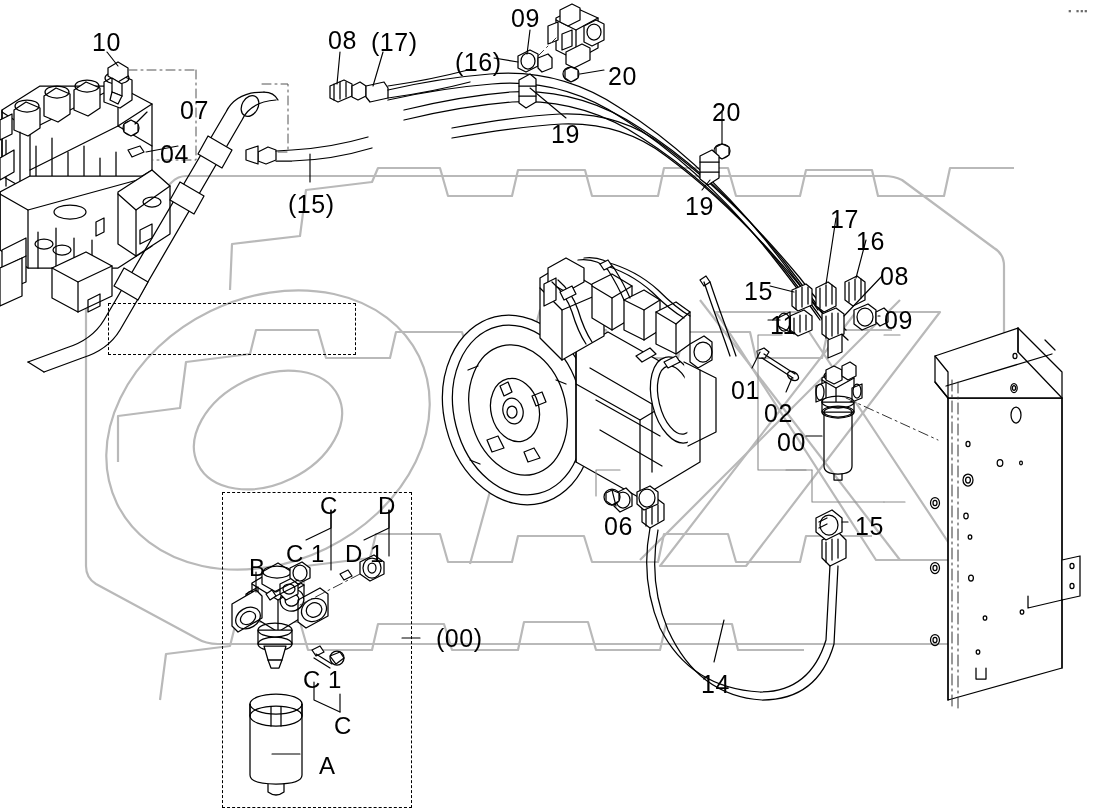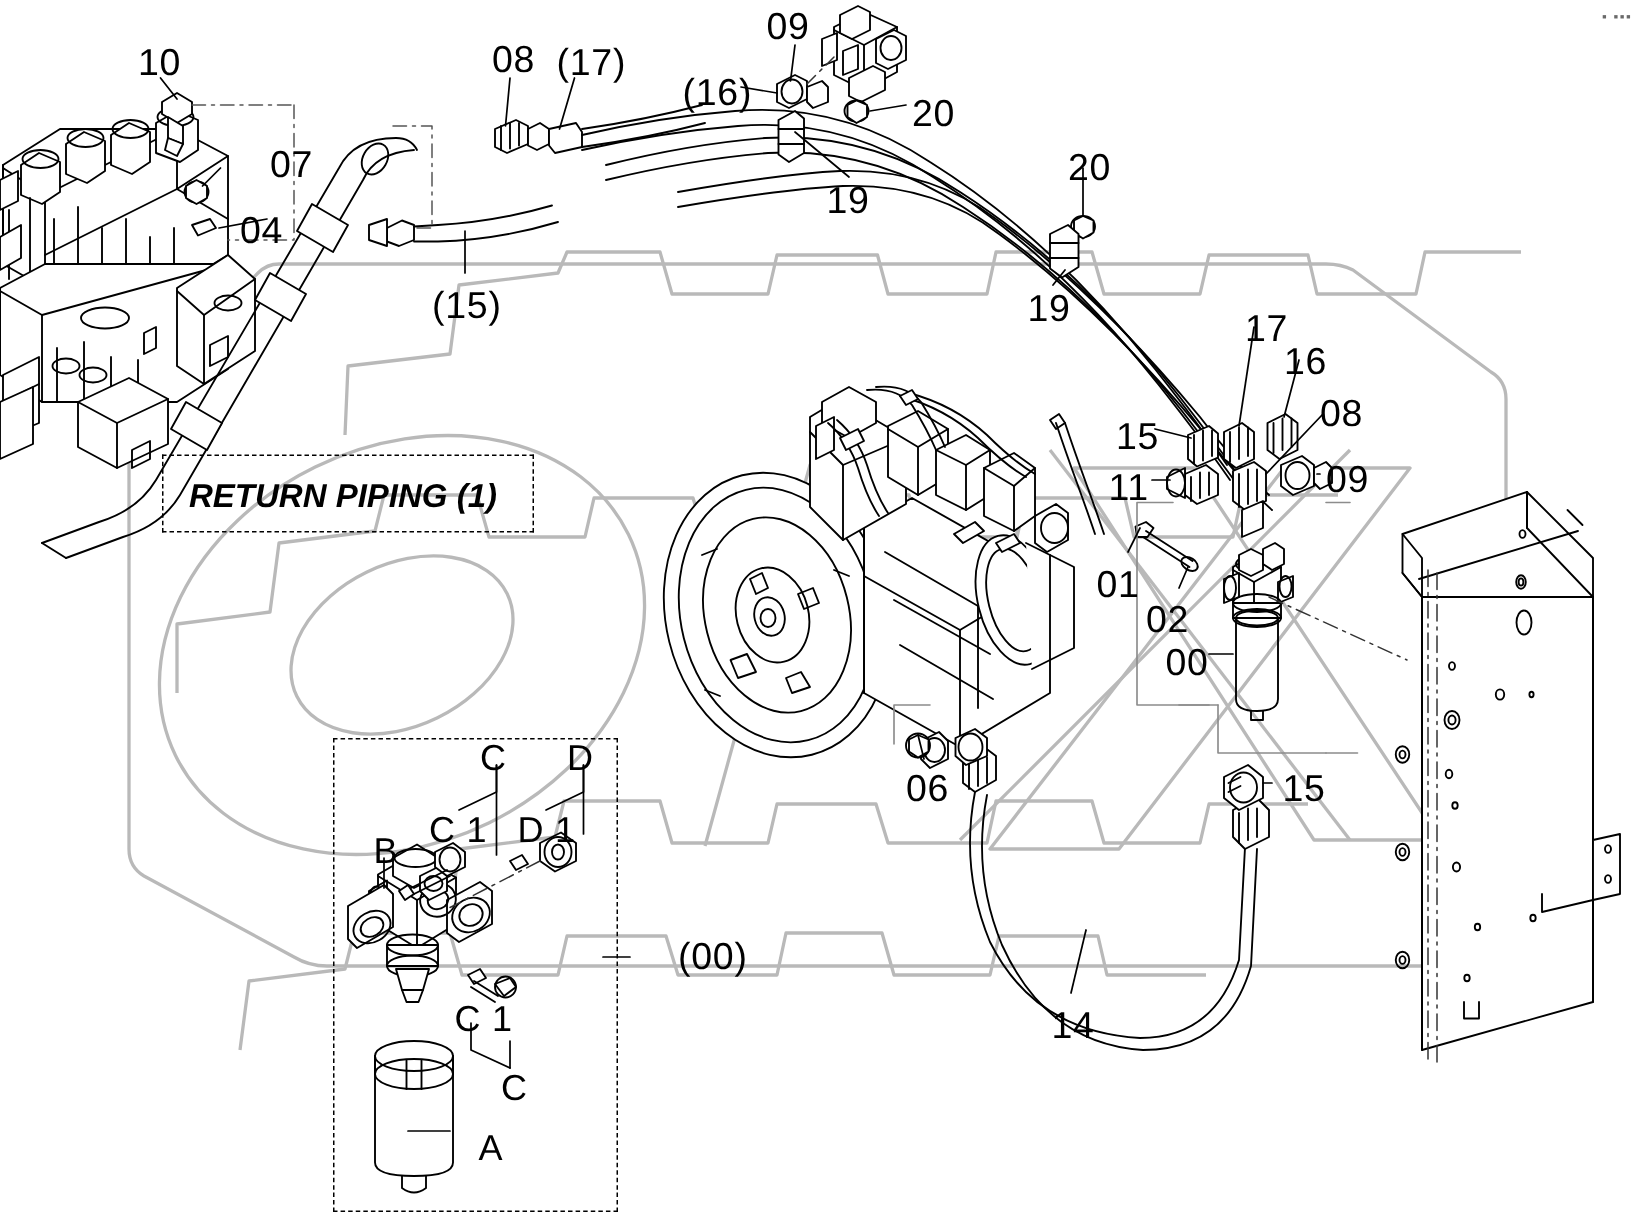--- a/index.html
+++ b/index.html
@@ -505,44 +505,43 @@
         <path d="M806 436 L822 436"></path>
         <path d="M616 506 L612 490"></path>
         <path d="M848 522 L842 522"></path>
         <path d="M714 662 L724 620"></path>
       </g>
 
     </g>
   </svg>
 
   <div class="dashbox" style="left:108px;top:303px;width:248px;height:52px;"></div>
-  <div class="boxlabel" style="left:126px;top:318px;">RETURN PIPING (1)</div>
 
   <div class="dashbox" style="left:222px;top:492px;width:190px;height:316px;"></div>
-  <div class="lbl" style="left:452px;top:626px;">(00)</div>
+  <div class="lbl" style="left:436px;top:626px;">(00)</div>
 
   <div id="callout-layer">
       <div class="lbl" style="left: 92px; top: 30px;">10</div>
       <div class="lbl" style="left: 136px; top: 98px; margin-left: 44px;">07</div>
       <div class="lbl" style="left: 160px; top: 142px;">04</div>
       <div class="lbl" style="left: 328px; top: 28px;">08</div>
       <div class="lbl" style="left: 371px; top: 30px;">(17)</div>
       <div class="lbl" style="left: 288px; top: 192px;">(15)</div>
       <div class="lbl" style="left: 511px; top: 6px;">09</div>
       <div class="lbl" style="left: 455px; top: 50px;">(16)</div>
       <div class="lbl" style="left: 608px; top: 64px;">20</div>
       <div class="lbl" style="left: 551px; top: 122px;">19</div>
       <div class="lbl" style="left: 712px; top: 100px;">20</div>
       <div class="lbl" style="left: 685px; top: 194px;">19</div>
       <div class="lbl" style="left: 830px; top: 207px;">17</div>
       <div class="lbl" style="left: 856px; top: 229px;">16</div>
       <div class="lbl" style="left: 880px; top: 264px;">08</div>
       <div class="lbl" style="left: 744px; top: 279px; text-align: right;">15</div>
       <div class="lbl" style="left: 884px; top: 308px;">09</div>
-      <div class="lbl" style="left: 739px; top: 313px;">11</div>
+      <div class="lbl" style="left: 770px; top: 313px;">11</div>
       <div class="lbl" style="left: 731px; top: 378px;">01</div>
       <div class="lbl" style="left: 764px; top: 401px;">02</div>
       <div class="lbl" style="left: 777px; top: 430px; text-align: right;">00</div>
       <div class="lbl" style="left: 604px; top: 514px;">06</div>
       <div class="lbl" style="left: 855px; top: 514px;">15</div>
       <div class="lbl" style="left: 701px; top: 672px;">14</div>
     </div>
   <div id="detail-callout-layer">
       <div class="lbl sm" style="left: 320px; top: 494px;">C</div>
       <div class="lbl sm" style="left: 378px; top: 494px;">D</div>

